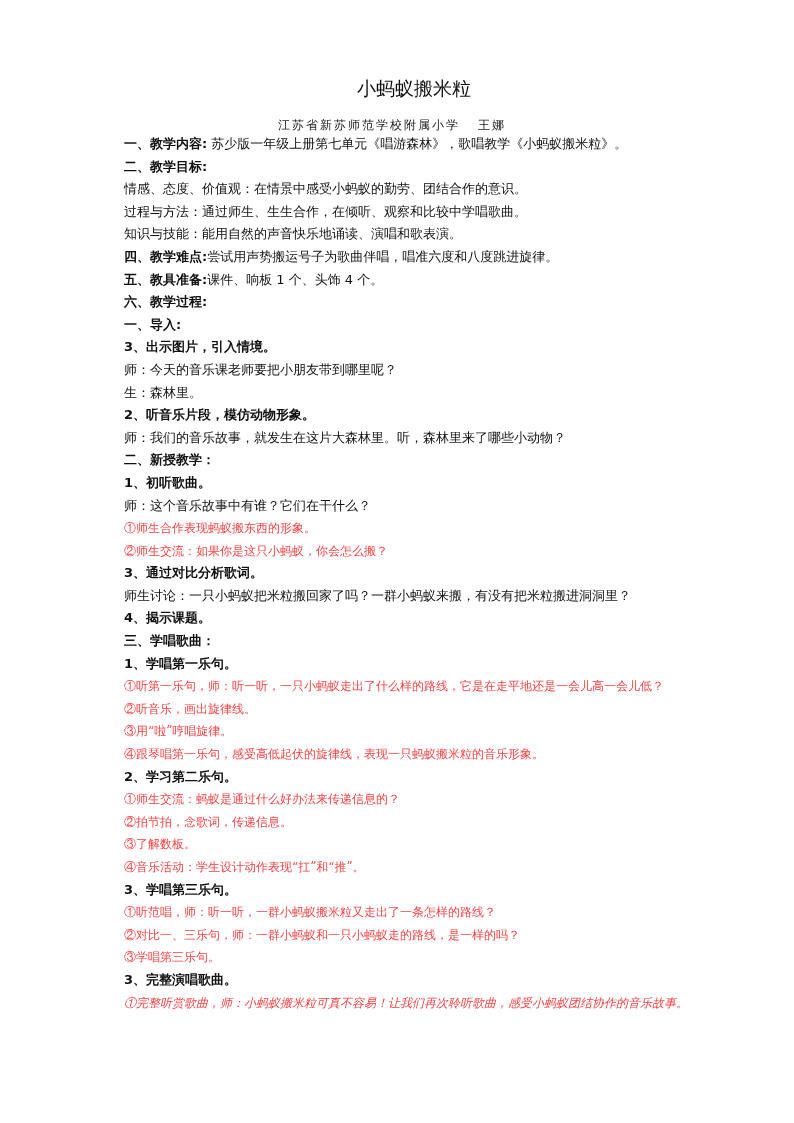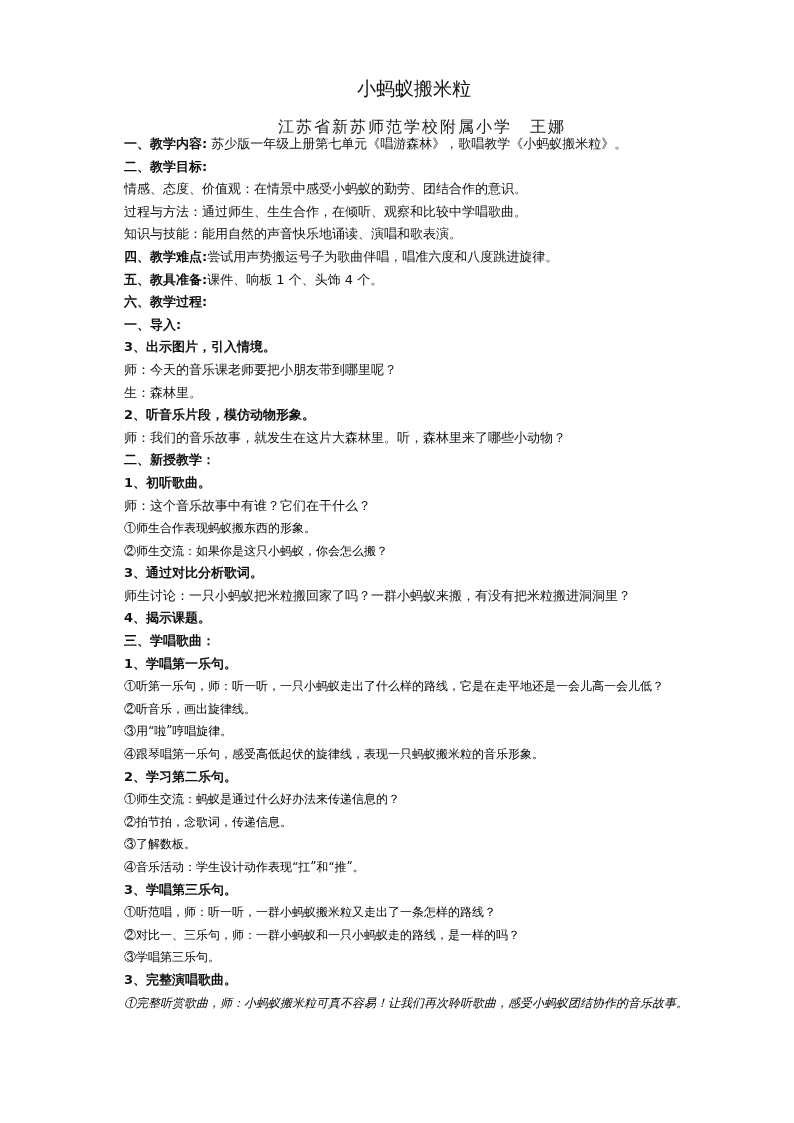--- a/index.html
+++ b/index.html
@@ -1,27 +1,27 @@
 <!DOCTYPE html>
 <html><head>
 <meta charset="utf-8">
 <style>
   html, body { margin: 0; padding: 0; background: #ffffff; }
   body { width: 794px; height: 1123px; position: relative; overflow: hidden;
          font-family: "DejaVu Sans", "Liberation Sans", sans-serif; color: #111; }
   .title { position: absolute; left: 17px; width: 794px; top: 76px; text-align: center;
            font-size: 19px; font-family: "DejaVu Serif", serif; color: #111; }
-  .subtitle { position: absolute; left: 278px; top: 117px; font-size: 16px;
+  .subtitle { position: absolute; left: 278px; top: 117px; font-size: 12px;
               font-family: Liberation Serif, serif; letter-spacing: 2px; color: #222; text-align: right; }
   .subtitle .author { margin-left: 18px; }
   .body { position: absolute; left: 76px; top: 133px; width: 640px; }
   .line { font-size: 13px; line-height: 22.6px; height: 22.6px; white-space: nowrap; margin-left: 48px; }
   .line.wrap { white-space: normal; height: auto; font-style: italic; }
   .b { font-weight: bold; }
-  .gray { color: #000000; font-family: "DejaVu Serif", serif; font-size: 12px; }
+  .gray { color: #ef4444; font-family: "DejaVu Serif", serif; font-size: 12px; }
 </style>
 </head>
 <body>
 
 <div class="title">小蚂蚁搬米粒</div>
 <div class="subtitle">
   <span>江苏省新苏师范学校附属小学</span><span class="author">王娜</span>
 </div>
 
 <div class="body">

